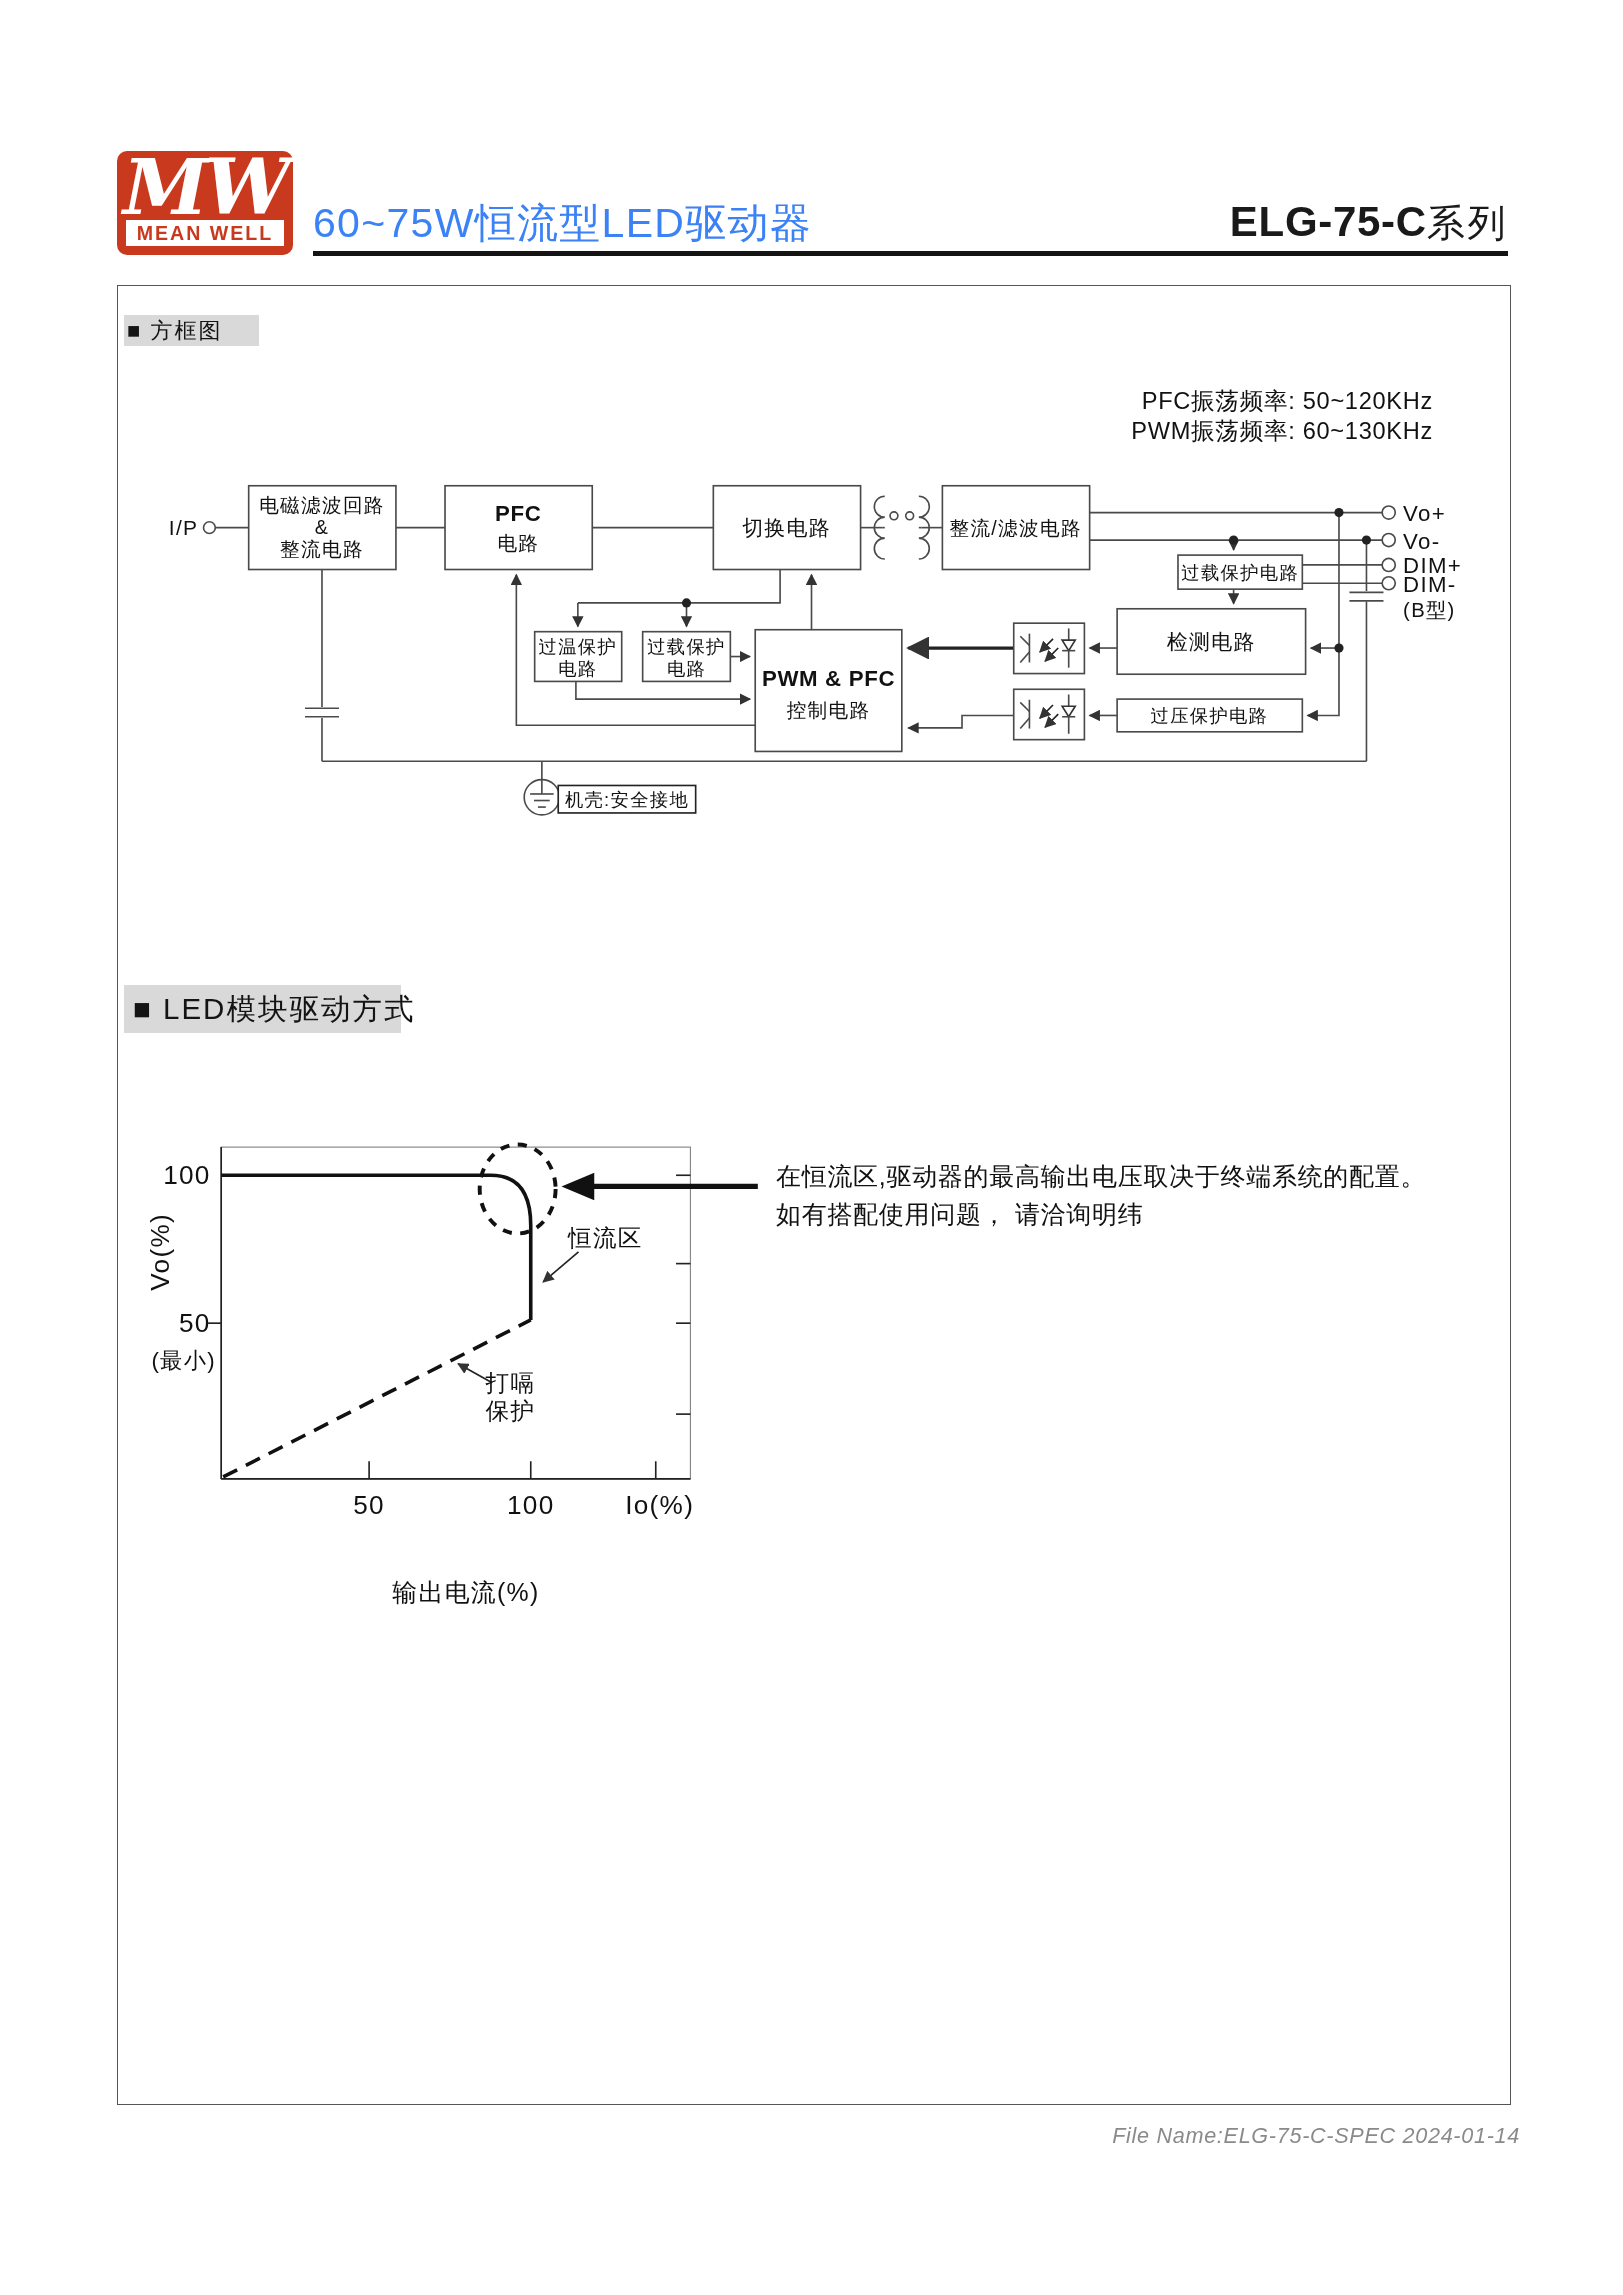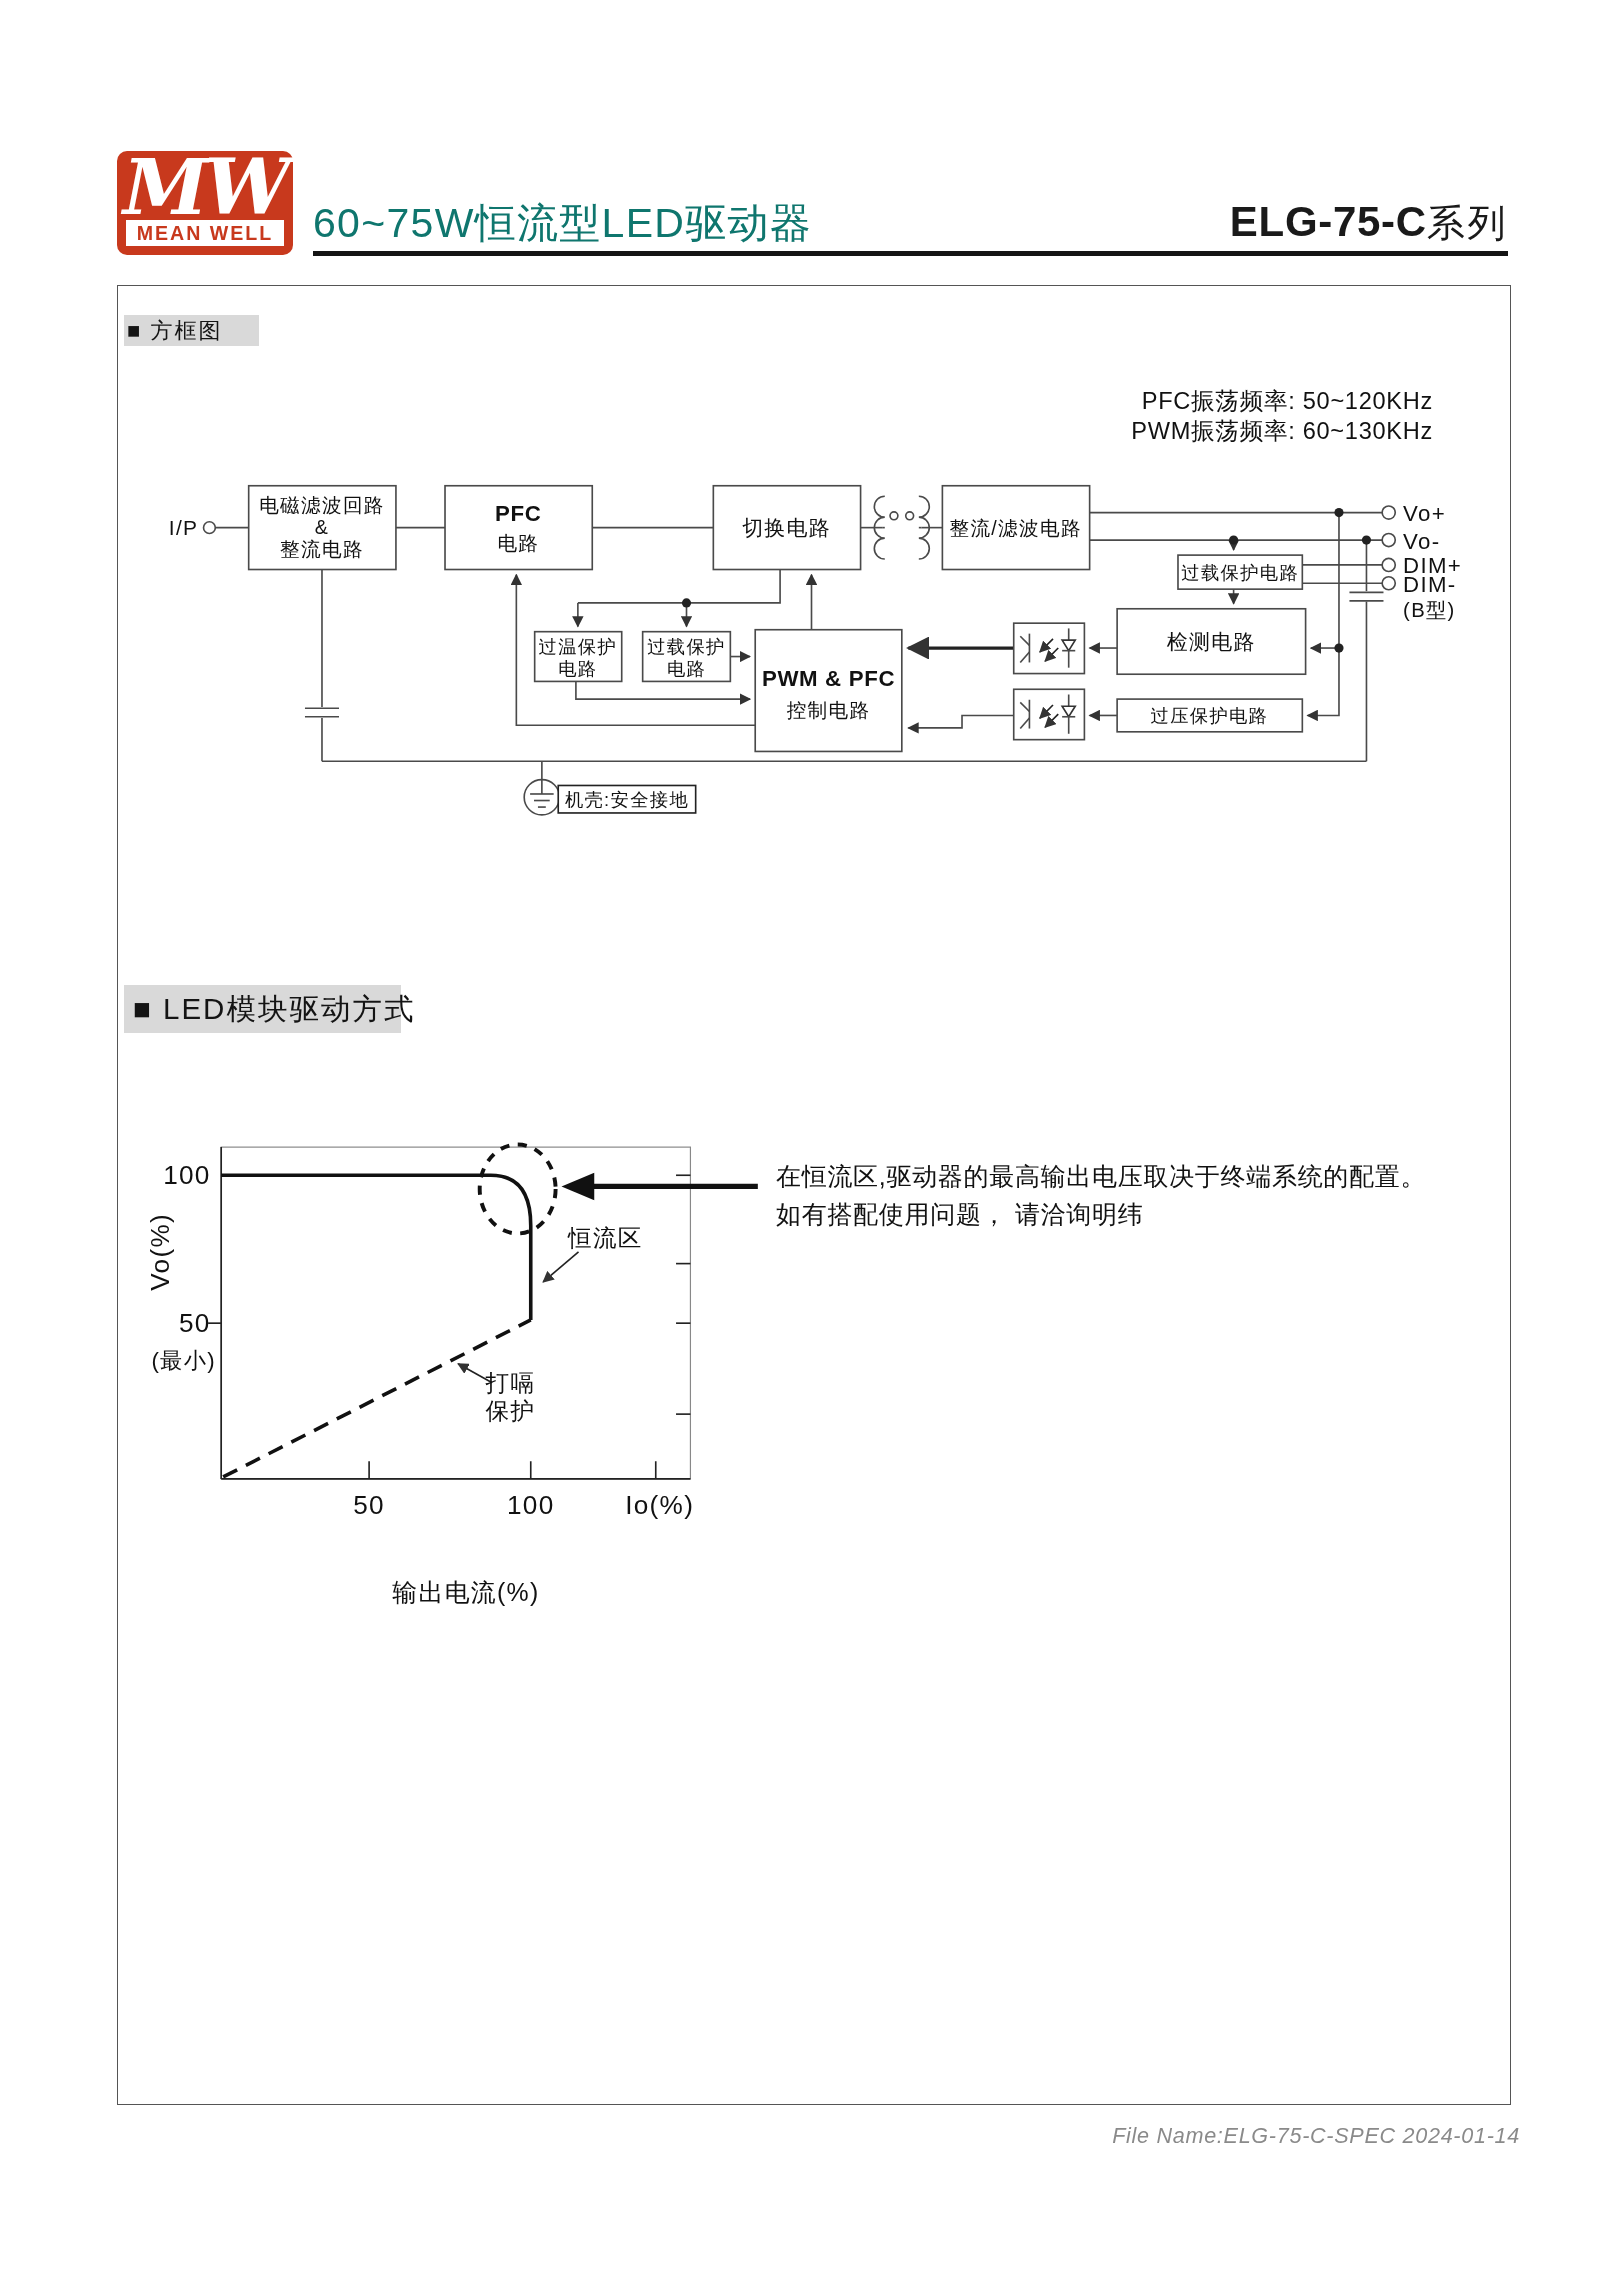--- a/index.html
+++ b/index.html
@@ -13,21 +13,21 @@
   #logo .mw{
     position:absolute;left:0;right:0;top:-9.2px;text-align:center;
     font-family:"DejaVu Serif","Liberation Serif",serif;
     font-style:italic;font-weight:bold;font-size:77px;color:#ffffff;letter-spacing:-3.9px;
   }
   #logo .band{position:absolute;left:9.2px;right:9.2px;top:69px;height:26px;background:#ffffff;}
   #logo .band span{
     display:block;text-align:center;line-height:26px;font-size:19.6px;font-weight:bold;
     color:#c8391d;letter-spacing:2px;
   }
-  #doc-title{left:313px;top:196px;font-size:41px;letter-spacing:1.3px;color:#0f766e;white-space:nowrap;}
+  #doc-title{left:313px;top:196px;font-size:41px;letter-spacing:1.3px;color:#3b82f6;white-space:nowrap;}
   #series{right:115px;top:198px;white-space:nowrap;}
   #series .name{font-size:42px;font-weight:bold;letter-spacing:0.7px;}
   #series .suffix{font-size:38px;letter-spacing:2.6px;}
   #title-underline{left:313px;top:251px;width:1195px;height:4.6px;background:#141414;}
   
   #frame{left:117px;top:285px;width:1392px;height:1818px;border:1.3px solid #555;background:#fff;}
   .sec-heading{background:#d9d9d9;color:#141414;letter-spacing:2px;white-space:nowrap;}
   #heading-block{left:124px;top:315px;width:132px;height:31px;font-size:22px;line-height:31px;padding-left:3px;}
   #heading-led{left:124px;top:985px;width:268px;height:48px;font-size:29.5px;line-height:48px;padding-left:9px;}
   #freq-note{left:1106px;top:387px;width:327px;text-align:right;font-size:23.6px;line-height:29.5px;letter-spacing:0.7px;color:#111;}

